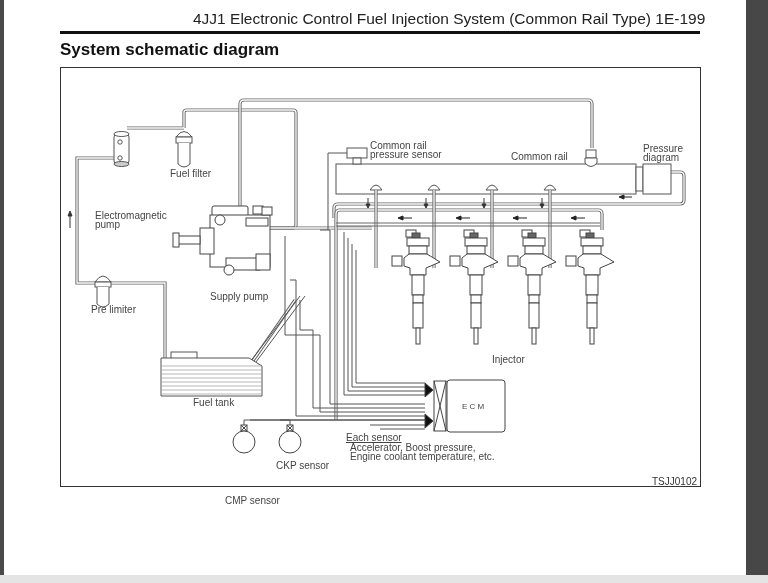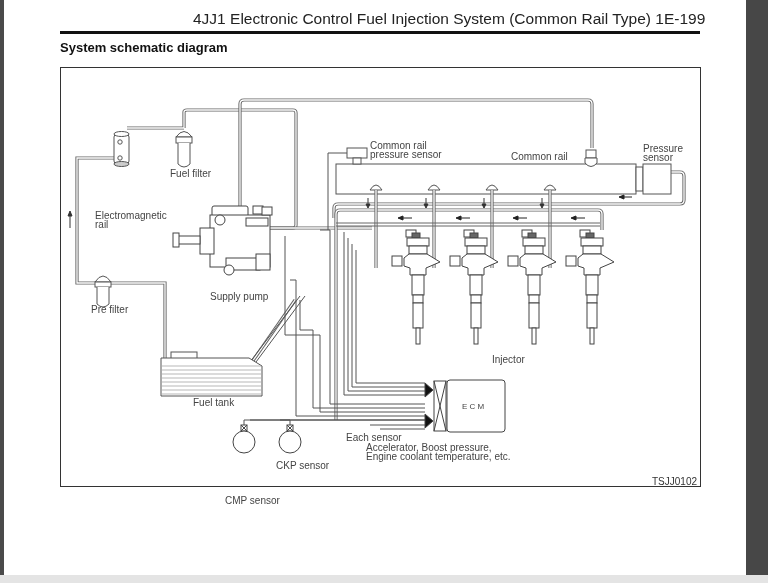--- a/index.html
+++ b/index.html
@@ -2,21 +2,21 @@
 <html><head>
 <meta charset="utf-8">
 <style>
   html, body { margin:0; padding:0; }
   body { width:768px; height:583px; position:relative; overflow:hidden; background:#ffffff; font-family:"Liberation Sans", sans-serif; }
   .frame-left { position:absolute; left:0; top:0; width:4px; height:575px; background:#4a4a4a; }
   .frame-right { position:absolute; left:746px; top:0; width:22px; height:575px; background:#474747; }
   .bottom-bar { position:absolute; left:0; top:575px; width:768px; height:8px; background:#e4e4e4; }
   .page-header { position:absolute; left:193px; top:10px; width:505px; text-align:right; font-size:15.5px; color:#222; white-space:nowrap; }
   .header-rule { position:absolute; left:60px; top:31px; width:640px; height:3px; background:#111; }
-  .section-title { position:absolute; left:60px; top:40px; font-size:13px; font-weight:bold; color:#111; }
+  .section-title { position:absolute; left:60px; top:40px; font-size:17px; font-weight:bold; color:#111; }
   .diagram-box { position:absolute; left:60px; top:67px; width:641px; height:420px; border:1px solid #333; box-sizing:border-box; }
   svg.schem { position:absolute; left:0; top:0; }
   .lbl { position:absolute; font-size:10px; color:#444; line-height:8.5px; white-space:nowrap; }
   .figcode { position:absolute; left:652px; top:476px; font-size:10px; color:#333; }
 </style>
 </head>
 <body>
 
 <div class="frame-left"></div>
 <div class="frame-right"></div>
@@ -257,37 +257,37 @@
   </g>
   <g stroke="#444" fill="#fff">
     <rect x="287" y="425" width="6" height="6"></rect>
       <path d="M287 425 L293 431 M293 425 L287 431"></path>
     <circle cx="290" cy="442" r="11"></circle>
   </g>
 </svg>
 
 <div class="lbl" style="left:95px;top:171px;margin-top:41px;">
     <div>Electromagnetic</div>
-    <div>rail</div>
+    <div>pump</div>
   </div>
 <div class="lbl" style="left:170px;top:170px;">Fuel filter</div>
 <div class="lbl" style="left:210px;top:293px;">Supply pump</div>
-<div class="lbl" style="left:91px;top:306px;">Pre filter</div>
+<div class="lbl" style="left:91px;top:306px;">Pre limiter</div>
 <div class="lbl" style="left:193px;top:399px;">Fuel tank</div>
 <div class="lbl" style="left:370px;top:142px;">
     <div>Common rail</div>
     <div>pressure sensor</div>
   </div>
 <div class="lbl" style="left:511px;top:153px;">Common rail</div>
 <div class="lbl" style="left:643px;top:145px;">
     <div>Pressure</div>
-    <div>sensor</div>
+    <div>diagram</div>
   </div>
 <div class="lbl" style="left:492px;top:356px;">Injector</div>
 <div class="lbl" style="left:462px;top:403px;font-size:8px;">E C M</div>
-<div class="lbl" style="left:346px;top:434px;">Each sensor</div>
-<div class="lbl" style="left:350px;top:444px;margin-left:16px;">
+<div class="lbl" style="left:346px;top:434px;text-decoration:underline;">Each sensor</div>
+<div class="lbl" style="left:350px;top:444px;">
     <div>Accelerator, Boost pressure,</div>
     <div>Engine coolant temperature, etc.</div>
   </div>
 <div class="lbl" style="left:225px;top:462px;margin-top:35px;">CMP sensor</div>
 <div class="lbl" style="left:276px;top:462px;">CKP sensor</div>
 <div class="figcode">TSJJ0102</div>
 
 </body></html>

